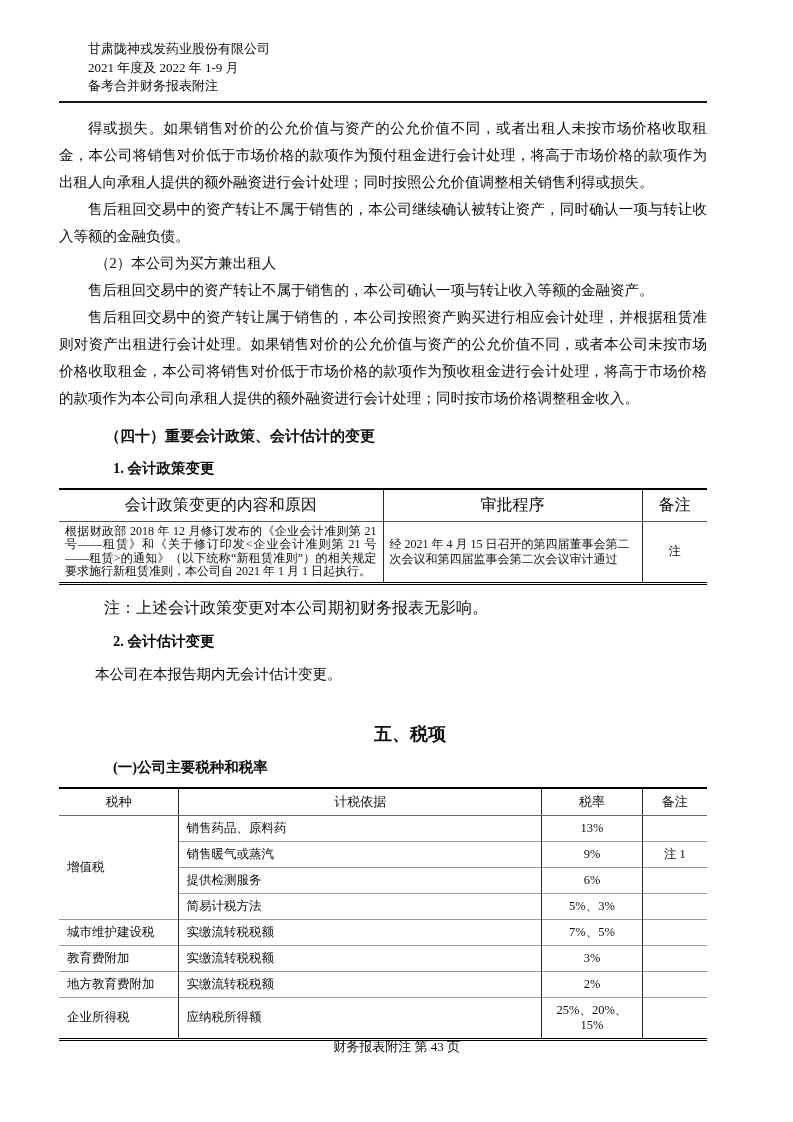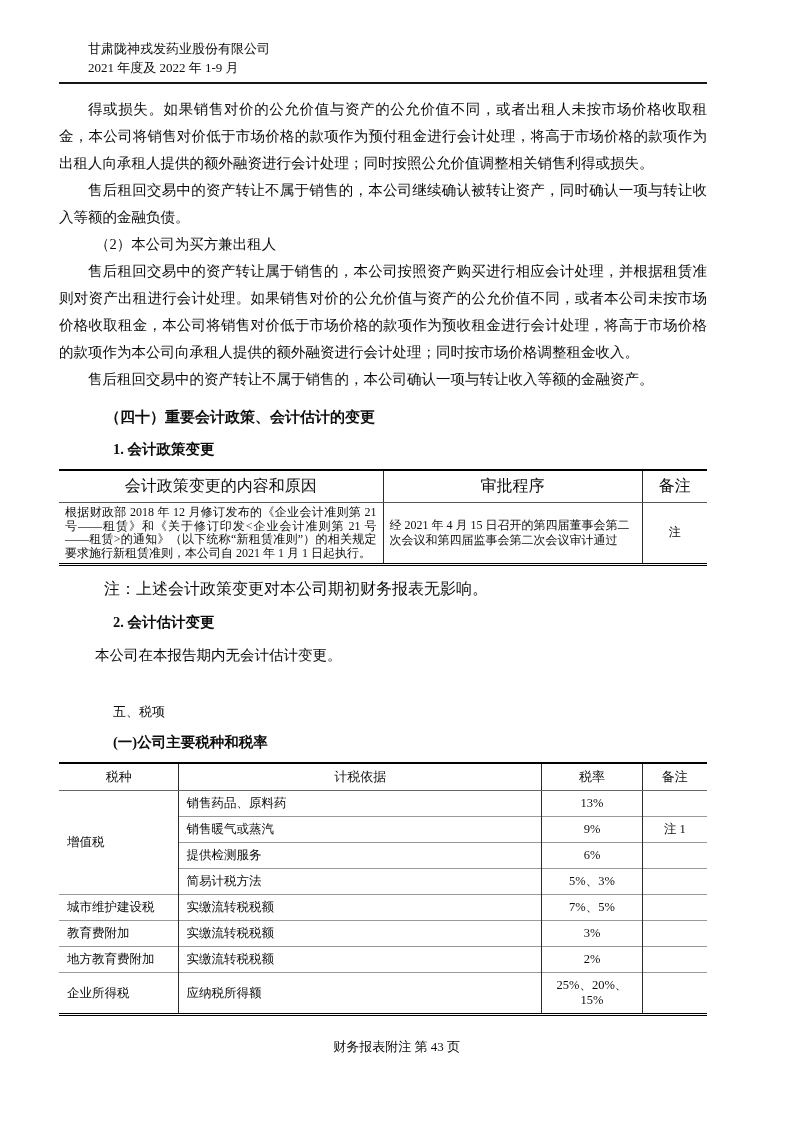--- a/index.html
+++ b/index.html
@@ -14,21 +14,21 @@
   .doc-header { margin-left: 29px; font-size: 13px; line-height: 18.5px; }
   .doc-header div { white-space: nowrap; }
   .header-rule { border-bottom: 2px solid #161616; margin-top: 5px; }
 
   .para { font-size: 14.5px; line-height: 27px; text-align: justify; text-indent: 29px; margin: 0; }
   .para.first { margin-top: 12px; }
   .para.subitem { text-indent: 36px; }
 
   .h-major { font-size: 15px; font-weight: bold; margin: 15px 0 0 46px; }
   .h-sub   { font-size: 14.5px; font-weight: bold; margin: 13px 0 0 54px; }
-  .h-sec   { font-size: 13px; font-weight: normal; margin: 34px 0 0 54px; }
+  .h-sec   { font-size: 18px; font-weight: bold; margin: 34px 0 0 54px; text-align: center; }
   .h-sec2  { font-size: 14.5px; font-weight: bold; margin: 12px 0 0 54px; }
 
   table { width: 100%; border-collapse: collapse; margin-top: 10px; }
   .policy-table, .tax-table { border-top: 2px solid #000; border-bottom: 3px double #000; }
 
   .policy-table th { font-weight: normal; font-size: 16px; text-align: center; padding: 5px 4px; border-bottom: 1px solid #555; }
   .policy-table td { font-size: 12px; line-height: 13.5px; padding: 3px 6px; vertical-align: middle; margin-top: 33px; }
   .policy-table td.content { text-align: justify; }
   .policy-table td.approval { line-height: 15px; }
 
@@ -45,28 +45,29 @@
   .doc-footer { position: absolute; left: 0; right: 0; top: 1038px; text-align: center; font-size: 13px; }
 </style>
 </head>
 <body>
 
 <div class="page">
 
   <div class="doc-header">
     <div>甘肃陇神戎发药业股份有限公司</div>
     <div>2021 年度及 2022 年 1-9 月</div>
+    <div>备考合并财务报表附注</div>
   </div>
   <div class="header-rule"></div>
 
   <p class="para first">得或损失。如果销售对价的公允价值与资产的公允价值不同，或者出租人未按市场价格收取租金，本公司将销售对价低于市场价格的款项作为预付租金进行会计处理，将高于市场价格的款项作为出租人向承租人提供的额外融资进行会计处理；同时按照公允价值调整相关销售利得或损失。</p>
   <p class="para">售后租回交易中的资产转让不属于销售的，本公司继续确认被转让资产，同时确认一项与转让收入等额的金融负债。</p>
   <p class="para subitem">（2）本公司为买方兼出租人</p>
+  <p class="para">售后租回交易中的资产转让不属于销售的，本公司确认一项与转让收入等额的金融资产。</p>
   <p class="para">售后租回交易中的资产转让属于销售的，本公司按照资产购买进行相应会计处理，并根据租赁准则对资产出租进行会计处理。如果销售对价的公允价值与资产的公允价值不同，或者本公司未按市场价格收取租金，本公司将销售对价低于市场价格的款项作为预收租金进行会计处理，将高于市场价格的款项作为本公司向承租人提供的额外融资进行会计处理；同时按市场价格调整租金收入。</p>
-  <p class="para">售后租回交易中的资产转让不属于销售的，本公司确认一项与转让收入等额的金融资产。</p>
 
   <div class="h-major">（四十）重要会计政策、会计估计的变更</div>
   <div class="h-sub">1. 会计政策变更</div>
 
   <table class="policy-table">
     <colgroup>
       <col style="width:50%">
         <col style="width:40%">
         <col style="width:10%">
     </colgroup>

